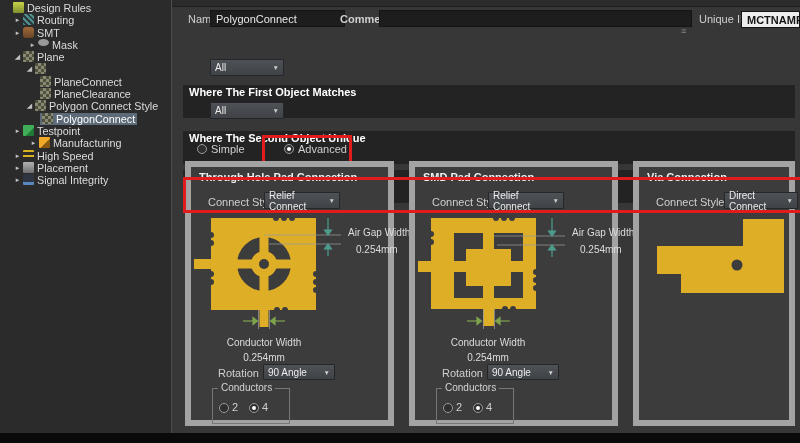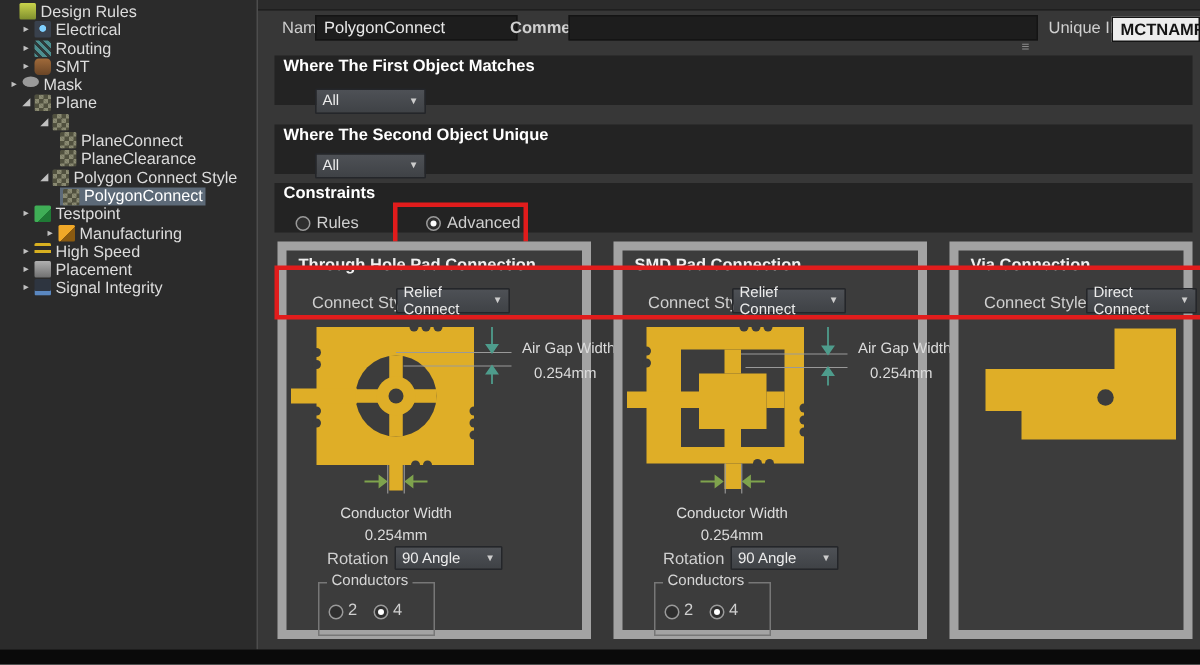--- a/index.html
+++ b/index.html
@@ -25,21 +25,21 @@
   .ic-speed{background:repeating-linear-gradient(#d8b020 0 2px,#2b2b2b 2px 5px);height:9px;}
   .ic-place{background:linear-gradient(#b0b0b0,#707070);}
   .ic-sig{background:#2e3540;box-shadow:inset 0 -3px 0 #5a87c0;}
   .selbox{display:flex;align-items:center;background:#5d6a78;padding:0 2px;color:#fff;}
   
   .lab{position:absolute;color:#cfcfcf;}
   .tfield{position:absolute;background:#1d1d1d;border:1px solid #141414;color:#e8e8e8;
           padding:1px 5px;box-sizing:border-box;display:flex;align-items:center;}
   .uid{background:#ededed;color:#141414;font-weight:bold;}
   .shead{position:absolute;left:183px;width:612px;height:33px;background:#232323;color:#ffffff;
-         font-weight:bold;padding:1px 6px;box-sizing:border-box;}
+         font-weight:bold;padding:1px 6px;box-sizing:border-box;margin-top:48px;}
   .dd{position:absolute;display:flex;justify-content:space-between;align-items:center;
       background:linear-gradient(#4e5156,#3f4246);border:1px solid #24262a;color:#ececec;
       font-size:10px;padding:0 4px;box-sizing:border-box;border-radius:1px;cursor:default;}
   .dd .da{font-size:6.5px;color:#cccccc;margin-left:4px;}
   .rad{position:absolute;width:10px;height:10px;border-radius:50%;border:1px solid #9a9a9a;
        background:#2e2e2e;box-sizing:border-box;}
   .rad.on::after{content:"";display:block;width:4px;height:4px;margin:2px;border-radius:50%;background:#ffffff;}
   .redbox{position:absolute;border:3px solid #e11c1c;pointer-events:none;}
   .gpanel{position:absolute;top:161px;height:265px;background:#3c3c3c;border:6px solid #a3a3a3;box-sizing:border-box;}
   .gtitle{position:absolute;left:8px;top:4px;font-weight:bold;color:#f0f0f0;}
@@ -57,34 +57,29 @@
 <div id="root">
 
   <div id="sidebar">
     <div class="trow" style="padding-left:2px">
       <span class="arr"></span>
       <span class="ic ic-folder"></span>
       <span>Design Rules</span>
     </div>
     <div class="trow" style="padding-left:12px">
       <span class="arr">▸</span>
-      <span class="ic ic-elec"></span>
-      <span>Electrical</span>
-    </div>
-    <div class="trow" style="padding-left:12px">
-      <span class="arr">▸</span>
       <span class="ic ic-rout"></span>
       <span>Routing</span>
     </div>
     <div class="trow" style="padding-left:12px">
       <span class="arr">▸</span>
       <span class="ic ic-smt"></span>
       <span>SMT</span>
     </div>
-    <div class="trow" style="padding-left:4px">
+    <div class="trow" style="padding-left:27px">
       <span class="arr">▸</span>
       <span class="ic ic-mask"></span>
       <span>Mask</span>
     </div>
     <div class="trow" style="padding-left:12px">
       <span class="arr">◢</span>
       <span class="ic ic-checker"></span>
       <span>Plane</span>
     </div>
     <div class="trow" style="padding-left:24px">
@@ -153,21 +148,21 @@
     <span class="da">▼</span>
   </div>
   <div class="shead" style="top:83px">Where The Second Object Unique</div>
   <div class="dd" style="left:210px;top:102px;width:74px;height:17px">
     <span>All</span>
     <span class="da">▼</span>
   </div>
 
   <div class="shead" style="top:122px">Constraints</div>
   <span class="rad" style="left:197px;top:144px"></span>
-  <div class="lab" style="left:211px;top:143px">Rules</div>
+  <div class="lab" style="left:211px;top:143px">Simple</div>
   <span class="rad on" style="left:284px;top:144px"></span>
   <div class="lab" style="left:298px;top:143px">Advanced</div>
   <div class="redbox" style="left:262px;top:135px;width:84px;height:26px"></div>
 
   <div class="gpanel" style="left:185px;width:209px">
     <div class="gtitle">Through Hole Pad Connection</div>
     <div class="lab" style="left:17px;top:29px">Connect Style</div>
     <div class="dd" style="left:73px;top:25px;width:76px;height:17px">
       <span>Relief Connect</span>
       <span class="da">▼</span>

